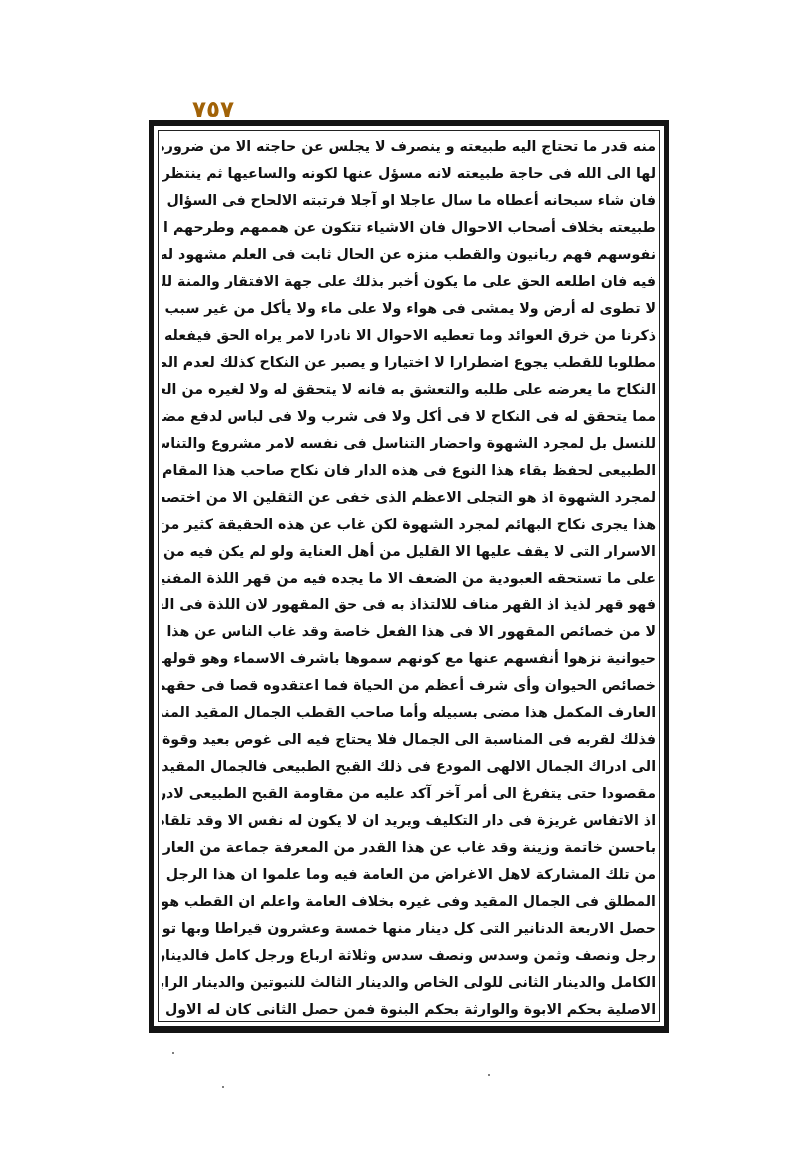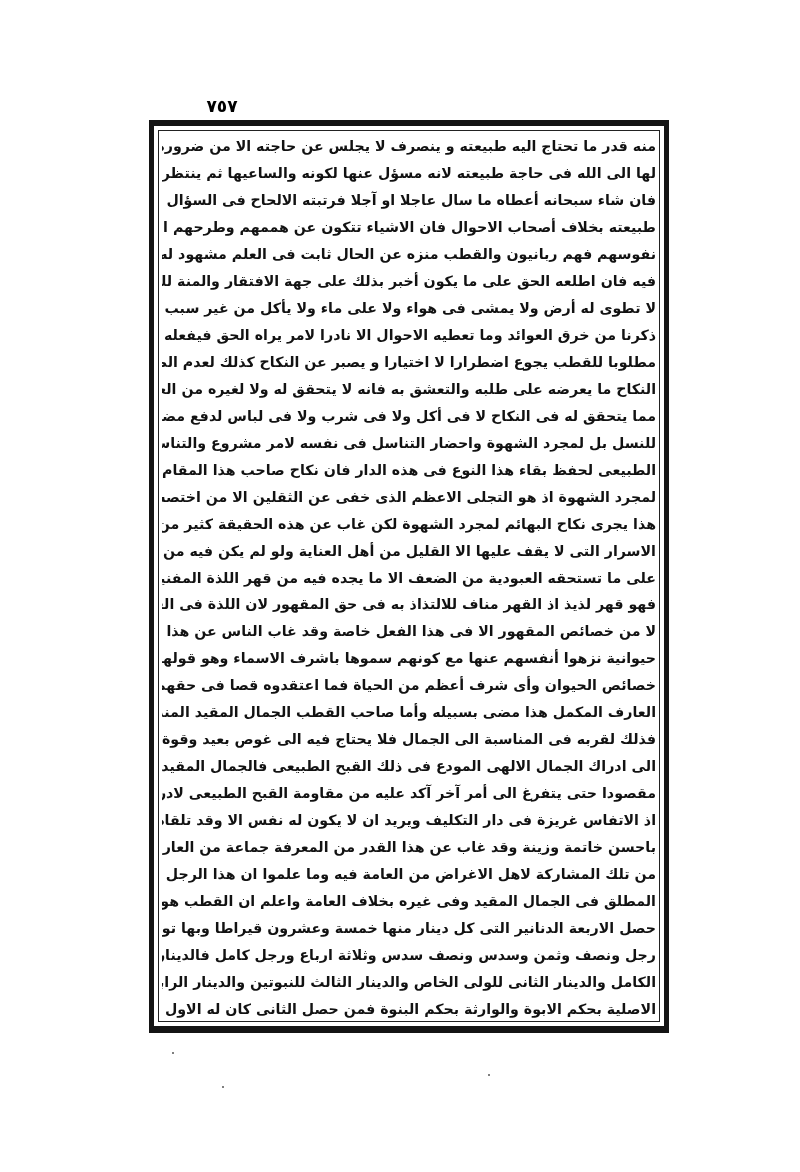--- a/index.html
+++ b/index.html
@@ -13,25 +13,25 @@
       position: relative;
       overflow: hidden;
       font-family: "DejaVu Sans", sans-serif;
       color: #111111;
     }
     .page-number {
       position: absolute;
       top: 96px;
       left: 192px;
       width: 60px;
-      text-align: center;
+      text-align: left;
       font-family: "DejaVu Sans", sans-serif;
       font-weight: bold;
-      font-size: 17px;
-      color: #000000;
+      font-size: 23px;
+      color: #a16207;
       letter-spacing: 1px;
     }
     .frame-outer {
       position: absolute;
       top: 120px;
       left: 149px;
       width: 510px;
       height: 900px;
       border: 5px solid #141414;
       border-top-width: 6px;

